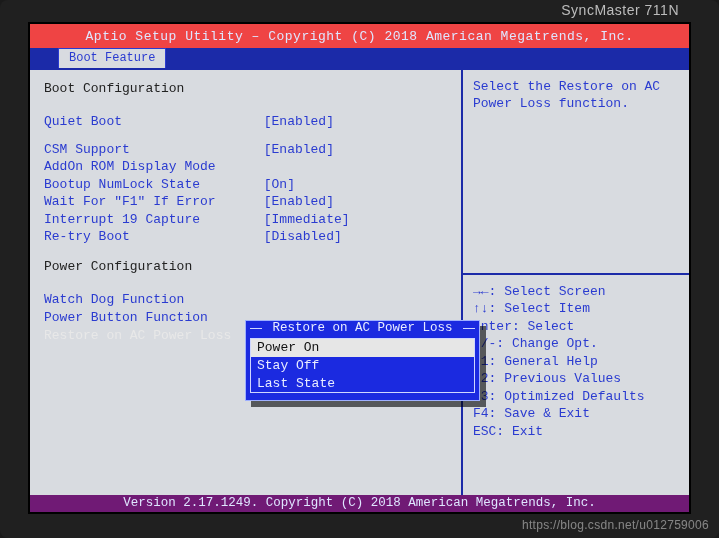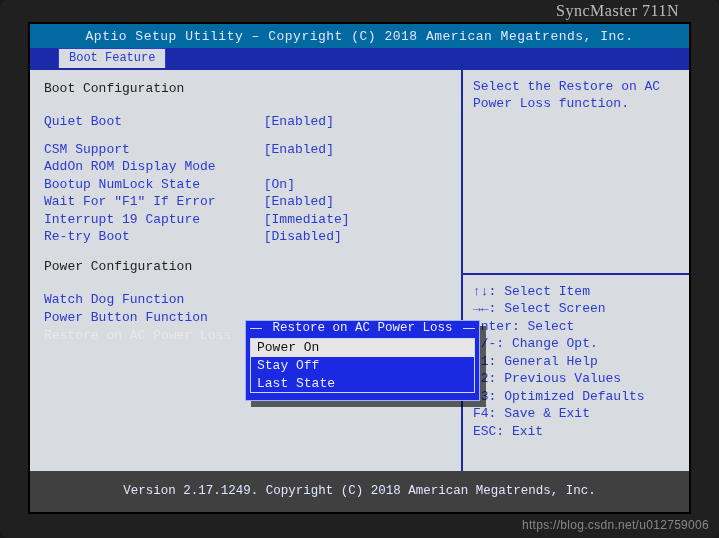--- a/index.html
+++ b/index.html
@@ -10,38 +10,38 @@
     position: absolute;
     inset: 0;
     background: #202020;
     border-radius: 8px;
     padding: 22px 26px 30px 26px;
   }
   .brand {
     position: absolute;
     top: 2px; right: 40px;
     color: #bcbcbc;
-    font-family: Liberation Serif, serif;
-    font-size: 16px;
+    font-family: Liberation Sans, sans-serif;
+    font-size: 14px;
     letter-spacing: 0.5px;
   }
   .screen {
     position: absolute;
     left: 28px; top: 22px; right: 28px; bottom: 24px;
     background: #d8dbe0;
     border: 2px solid #000;
     display: flex;
     flex-direction: column;
     font-size: 13px;
     line-height: 1.35;
   }
   .header {
     text-align: center;
     color: #dfe6ff;
-    background: #0369a1;
+    background: #ef4444;
     padding: 4px 16px 2px;
     font-size: 13px;
     letter-spacing: 0.5px;
   }
   .tabbar {
     background: #1b2aa8;
     padding: 0 0 0 28px;
     height: 20px;
     display: flex;
     align-items: flex-end;
@@ -126,25 +126,25 @@
     padding: 0 6px;
     color: #e8ecff;
     cursor: default;
   }
   .popup-item.highlight {
     background: #e6e6e6;
     color: #111;
   }
 
   .footer {
-    background: #404040;
+    background: #701a75;
     color: #dfe6ff;
     text-align: center;
     font-size: 12.5px;
-    padding: 12px 0;
+    padding: 0 0;
     white-space: nowrap;
     overflow: hidden;
   }
 
   .watermark {
     position: absolute;
     right: 10px; bottom: 6px;
     color: rgba(255,255,255,.45);
     font-family: sans-serif;
     font-size: 12px;
@@ -209,22 +209,22 @@
         </div>
         <div class="row selected">
           <span class="label">Restore on AC Power Loss</span>
           <span class="value"></span>
         </div>
       </div>
 
       <div class="right-pane">
         <div class="help-top">Select the Restore on AC Power Loss function.</div>
         <div class="help-bottom">
+          <div>→←: Select Screen</div>
           <div>↑↓: Select Item</div>
-          <div>→←: Select Screen</div>
           <div>Enter: Select</div>
           <div>+/-: Change Opt.</div>
           <div>F1: General Help</div>
           <div>F2: Previous Values</div>
           <div>F3: Optimized Defaults</div>
           <div>F4: Save &amp; Exit</div>
           <div>ESC: Exit</div>
         </div>
       </div>
 

